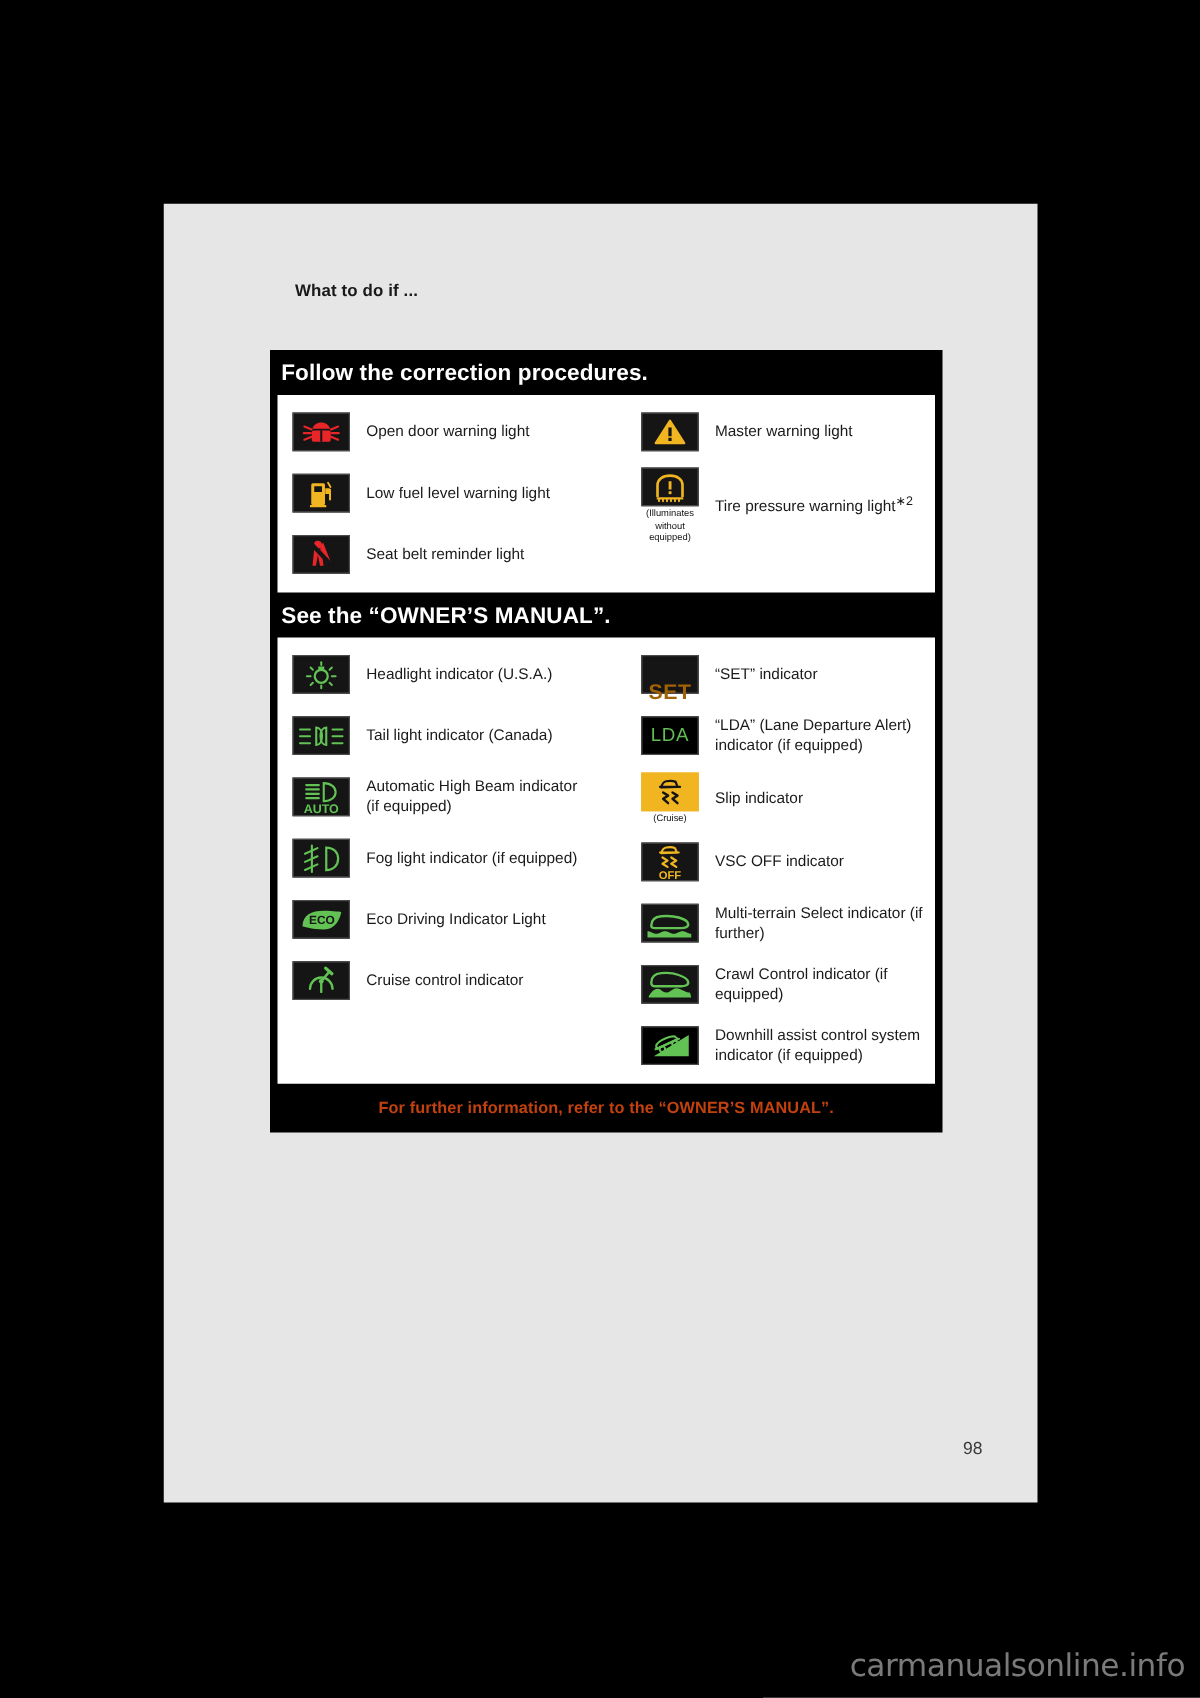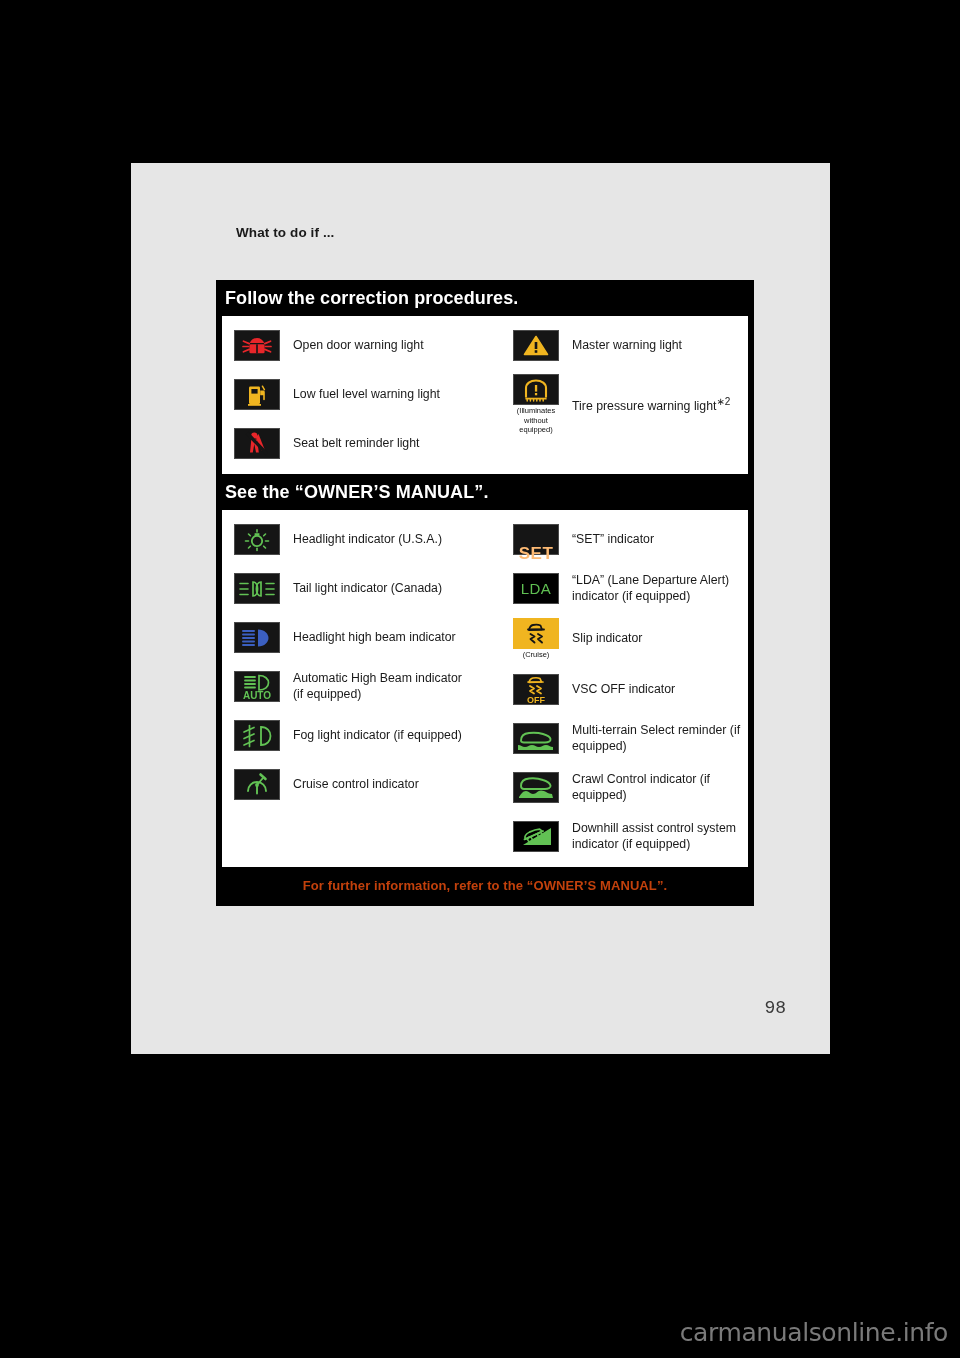--- a/index.html
+++ b/index.html
@@ -14,41 +14,40 @@
     font-family: "Liberation Sans", sans-serif;
     overflow: hidden;
   }
 
   
   #page-sheet {
     position: absolute;
     left: 131px;
     top: 163px;
     width: 699px;
-    height: 891px;
+    height: 1039px;
     background: #e6e6e6;
   }
 
   #page-heading {
     position: absolute;
     left: 105px;
     top: 62px;
     font-size: 13.5px;
     font-weight: bold;
     color: #1a1a1a;
     letter-spacing: 0.1px;
   }
 
   #page-number {
     position: absolute;
     right: 44px;
     bottom: 36px;
-    font-size: 18px;
+    font-size: 14px;
     color: #3a3a3a;
-    font-family: Liberation Mono, monospace;
   }
 
   
   #indicator-table {
     position: absolute;
     left: 85px;
     top: 117px;
     width: 538px;
     background: #000000;
     padding: 0;
@@ -138,21 +137,21 @@
     font-size: 10px;
     vertical-align: super;
   }
 
   .txt-icon {
     font-size: 17px;
     font-weight: bold;
     letter-spacing: 0.5px;
     font-family: "Liberation Sans", sans-serif;
   }
-  .txt-icon.green { color: #fdba74; margin-top: 28px; }
+  .txt-icon.green { color: #a16207; margin-top: 28px; }
   .txt-icon.lda { color: #5fbf52; font-weight: normal; font-size: 15px; }
 
   
   #watermark {
     position: absolute;
     right: 12px;
     bottom: 11px;
     font-size: 25px;
     color: #7a7a7a;
     letter-spacing: -0.4px;
@@ -307,37 +306,20 @@
                     <path d="M28 4.5 L36 4.5"></path>
                       <path d="M28 10 L36 10"></path>
                       <path d="M28 15.5 L36 15.5"></path>
                   </g>
                 </svg>
               </div>
             </div>
             <div class="item-label">Tail light indicator (Canada)</div>
           </div>
 
-          <div class="item tall">
-            <div class="icon-wrap">
-              <div class="icon-box">
-                <svg width="36" height="22" viewBox="0 0 36 22">
-                  <path d="M19 2.5 C25.5 2.5 29.5 6.8 29.5 11 C29.5 15.2 25.5 19.5 19 19.5 Z" fill="#3b5fc0"></path>
-                  <g stroke="#3b5fc0" stroke-width="2" stroke-linecap="round">
-                    <path d="M4 4 L15 4"></path>
-                      <path d="M4 7.5 L15 7.5"></path>
-                      <path d="M4 11 L15 11"></path>
-                    <path d="M4 14.5 L15 14.5"></path>
-                      <path d="M4 18 L15 18"></path>
-                  </g>
-                </svg>
-              </div>
-            </div>
-            <div class="item-label">Headlight high beam indicator</div>
-          </div>
 
           <div class="item tall">
             <div class="icon-wrap">
               <div class="icon-box">
                 <svg width="36" height="26" viewBox="0 0 36 26">
                   <path d="M20 1.5 C26 1.5 29.5 5 29.5 8.8 C29.5 12.6 26 16 20 16 Z" fill="none" stroke="#62c254" stroke-width="1.7"></path>
                   <g stroke="#62c254" stroke-width="1.8" stroke-linecap="round">
                     <path d="M6 3 L16 3"></path>
                       <path d="M6 6.5 L16 6.5"></path>
                       <path d="M6 10 L16 10"></path>
@@ -360,20 +342,31 @@
                       <path d="M15 10 L5 14.5"></path>
                       <path d="M15 16.5 L5 21"></path>
                   </g>
                   <path d="M10.5 1.5 L10.5 22.5" stroke="#62c254" stroke-width="1.7" stroke-linecap="round"></path>
                 </svg>
               </div>
             </div>
             <div class="item-label">Fog light indicator (if equipped)</div>
           </div>
 
+          <div class="item tall">
+            <div class="icon-wrap">
+              <div class="icon-box">
+                <svg width="40" height="22" viewBox="0 0 40 22">
+                  <path d="M5 16 C5 7 12 3.5 22 3.5 C30 3.5 36 4.5 36 4.5 C36 4.5 34 18.5 22 18.5 C12 18.5 5 16 5 16 Z" fill="#62c254"></path>
+                  <text x="20.5" y="14.5" font-family="Liberation Sans, sans-serif" font-size="9.5" font-weight="bold" fill="#151515" text-anchor="middle">ECO</text>
+                </svg>
+              </div>
+            </div>
+            <div class="item-label">Eco Driving Indicator Light</div>
+          </div>
 
           <div class="item tall">
             <div class="icon-wrap">
               <div class="icon-box">
                 <svg width="30" height="25" viewBox="0 0 30 25">
                   <path d="M6 19 A8.5 8.5 0 1 1 24 19" fill="none" stroke="#62c254" stroke-width="1.9" stroke-linecap="round"></path>
                   <path d="M15 14 L15 21.5" stroke="#62c254" stroke-width="1.9" stroke-linecap="round"></path>
                   <circle cx="15" cy="13" r="1.9" fill="#62c254"></circle>
                   <path d="M15 13 L20.5 6.5" stroke="#62c254" stroke-width="1.9" stroke-linecap="round"></path>
                   <path d="M18.5 2.5 L23.5 7" stroke="#62c254" stroke-width="2.6" stroke-linecap="round"></path>
@@ -438,21 +431,21 @@
 
           <div class="item tall">
             <div class="icon-wrap">
               <div class="icon-box">
                 <svg width="38" height="24" viewBox="0 0 38 24">
                   <path d="M4 13.5 C4 9 7 6.5 12 6 C17 5.5 22 5.8 26 7 C29.5 8 33 9.5 33.5 12 C34 14.5 31 15.5 28 15.5 L7 15.5 C5 15.5 4 15 4 13.5 Z" fill="none" stroke="#62c254" stroke-width="1.9" stroke-linejoin="round"></path>
                   <path d="M1 18 C4 18 5 20 8 20 C11 20 12 18 15 18 C18 18 19 20 22 20 C25 20 26 18 29 18 C32 18 33 20 36 20 L36 23 L1 23 Z" fill="#62c254"></path>
                 </svg>
               </div>
             </div>
-            <div class="item-label">Multi-terrain Select reminder (if equipped)</div>
+            <div class="item-label">Multi-terrain Select indicator (if further)</div>
           </div>
 
           <div class="item tall">
             <div class="icon-wrap">
               <div class="icon-box">
                 <svg width="38" height="26" viewBox="0 0 38 26">
                   <path d="M4 11 C4 6.5 7 4 12 3.5 C17 3 22 3.5 26 5 C29.5 6.2 33 8 33.5 10.5 C34 13 31 14 28 14 L7 14 C5 14 4 13 4 11 Z" fill="none" stroke="#62c254" stroke-width="1.9" stroke-linejoin="round"></path>
                   <path d="M2 22 C4 19 6 16 9 16 C12 16 13 19 16 19 C19 19 21 15.5 24 15.5 C28 15.5 31 19 35 19 L36 23 L2 23 Z" fill="#62c254"></path>
                 </svg>
               </div>

